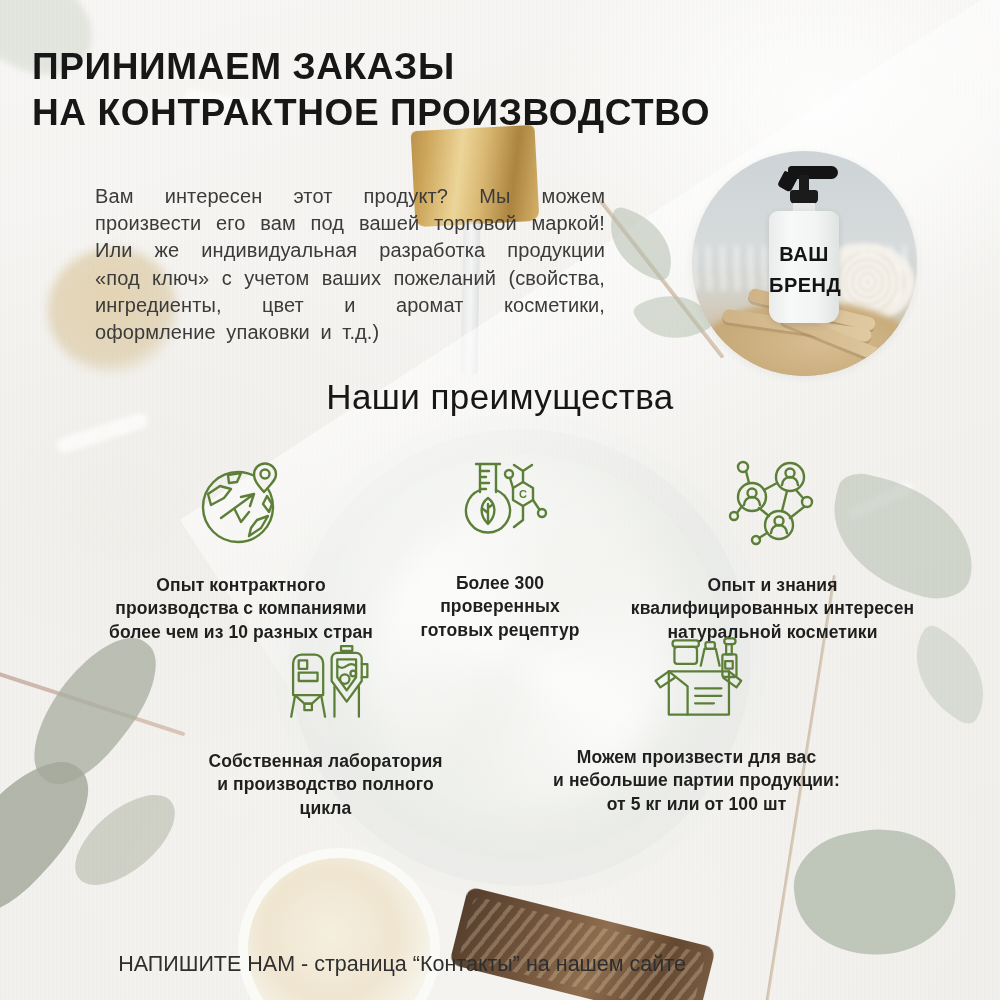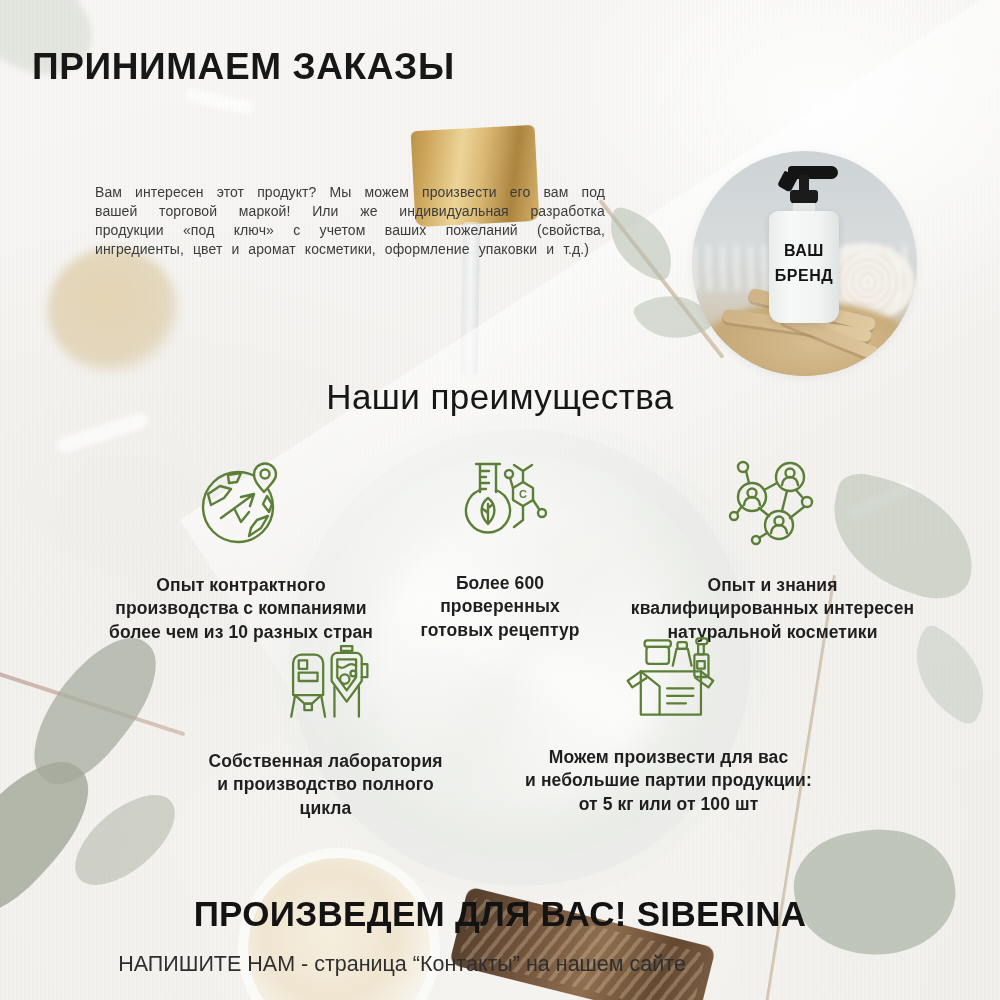--- a/index.html
+++ b/index.html
@@ -40,51 +40,51 @@
   .bottom-jar { left:248px; top:858px; width:182px; height:182px; border-radius:50%;
     background:radial-gradient(circle at 45% 42%, #f6efdf 0%, #efe5cf 45%, #f7f3e9 70%, #fbfaf6 100%);
     box-shadow:0 0 0 10px rgba(252,252,250,.9); opacity:.95; }
   .brown-stick { left:455px; top:916px; width:255px; height:80px; transform:rotate(14deg); border-radius:10px; opacity:.95;
     background:linear-gradient(100deg,#4d3523 0%, #6b4c33 30%, #8a6847 55%, #5d4028 80%, #74553a 100%); filter:blur(.5px); }
   .brown-stick::after{ content:""; position:absolute; inset:8px; border-radius:8px;
     background:repeating-linear-gradient(115deg, rgba(235,215,180,.28) 0 4px, transparent 4px 11px); }
 
   
   .title { position:absolute; left:0; top:44px; width:888px; text-align:left; color:#171717; font-weight:700; font-size:37px; line-height:46px; letter-spacing:.6px;margin-left:32px; }
-  .intro-paragraph { position:absolute; left:95px; top:183px; width:510px; font-size:14px; line-height:1.36; color:#3b3b3b; text-align:justify; word-spacing:5px; letter-spacing:.1px; }
+  .intro-paragraph { position:absolute; left:95px; top:183px; width:510px; font-size:20px; line-height:1.36; color:#3b3b3b; text-align:justify; word-spacing:5px; letter-spacing:.1px; }
 
   .brand-circle { position:absolute; left:692px; top:151px; width:225px; height:225px; border-radius:50%; overflow:hidden;
     background:linear-gradient(180deg,#cdd3d6 0%,#d7dbdc 42%,#d3cec2 68%,#cab795 88%,#c3ad87 100%); box-shadow:0 2px 10px rgba(0,0,0,.06); }
   .sea-glints { position:absolute; left:0; top:95px; width:225px; height:45px;
     background:repeating-linear-gradient(88deg, rgba(255,255,255,.5) 0 7px, rgba(190,198,202,.35) 7px 14px); filter:blur(3px); }
   .lace { position:absolute; left:128px; top:92px; width:95px; height:78px; border-radius:45% 55% 50% 50%; background:rgba(246,243,236,.9); filter:blur(2px); }
   .lace::after { content:""; position:absolute; inset:10px; border-radius:50%; background:repeating-radial-gradient(circle, rgba(205,190,160,.4) 0 3px, rgba(255,255,255,.7) 3px 7px); }
   .wheat-mass { position:absolute; left:8px; top:150px; width:215px; height:95px; border-radius:50%;
     background:radial-gradient(ellipse at 55% 45%, #d7bd92 0%, #c8ab7a 55%, #bfa070 100%); filter:blur(3px); }
   .wheat-ear { position:absolute; height:13px; border-radius:7px; background:linear-gradient(90deg,#cfb386,#e0caa2); box-shadow:0 3px 0 rgba(166,136,92,.5); }
   .bottle { position:absolute; left:77px; top:60px; width:70px; height:112px; border-radius:9px 9px 13px 13px;
     background:linear-gradient(90deg,#e9eceb 0%, #f7f9f8 30%, #f2f4f3 70%, #dfe3e2 100%); box-shadow:0 2px 6px rgba(60,60,60,.15); }
   .bottle-neck { position:absolute; left:101px; top:52px; width:22px; height:9px; background:#e6e9e8; }
   .pump-collar { position:absolute; left:98px; top:39px; width:28px; height:14px; border-radius:3px 3px 5px 5px; background:#1b1b1b; }
   .pump-stem { position:absolute; left:107px; top:24px; width:10px; height:16px; background:#1b1b1b; }
   .pump-head { position:absolute; left:96px; top:15px; width:50px; height:13px; border-radius:4px 7px 7px 4px; background:#141414; }
   .pump-spout { position:absolute; left:88px; top:22px; width:15px; height:17px; background:#141414; border-radius:2px 0 4px 4px; transform:rotate(28deg); }
-  .brand-label { position:absolute; left:77px; top:88px; width:70px; text-align:center; font-weight:700; font-size:16px; line-height:1.55; color:#141414; letter-spacing:.5px; white-space:pre-line; }
+  .brand-label { position:absolute; left:77px; top:88px; width:70px; text-align:center; font-weight:700; font-size:20px; line-height:1.55; color:#141414; letter-spacing:.5px; white-space:pre-line; }
 
   .adv-heading { position:absolute; left:0; top:377px; width:1000px; text-align:center; font-weight:400; font-size:35px; color:#171717; letter-spacing:.4px; }
 
   .adv-item { position:absolute; display:flex; flex-direction:column; align-items:center; text-align:center; }
   .adv-icon { flex:0 0 auto; }
   .adv-icon svg { display:block; }
   .adv-text { margin-top:22px; font-weight:700; font-size:17.5px; line-height:1.33; color:#1f1f1f; white-space:pre-line; letter-spacing:.1px; }
   .i1 { left:85px;  top:452px; width:312px; }
   .i2 { left:393px; top:450px; width:214px; }
   .i3 { left:610px; top:452px; width:325px; }
   .i4 { left:163px; top:634px; width:325px; }
-  .i5 { left:506px; top:630px; width:325px; }
+  .i5 { left:534px; top:630px; width:325px; }
 
   .assortment-line { position:absolute; left:0; top:856px; width:1000px; text-align:center; font-size:22.5px; color:#242424; letter-spacing:-.2px; }
   .cta-line { position:absolute; left:0; top:894px; width:1000px; text-align:center; font-weight:700; font-size:35px; color:#131313; letter-spacing:.3px; }
   .contact-line { position:absolute; left:0; top:952px; width:804px; text-align:center; font-size:21.5px; color:#2e2e2e; }
 </style>
 </head>
 <body>
 
 <div class="page">
 
@@ -110,20 +110,21 @@
   <div class="deco euc-stem" style="left:-20px;top:700px;width:210px;height:4px;transform:rotate(18deg);background:linear-gradient(90deg,#cbb3ab,#d8c6b8);"></div>
   <div class="deco euc-leaf" style="left:55px;top:625px;width:78px;height:170px;opacity:.75;transform:rotate(38deg);border-radius:50% 50% 45% 55%;background:#a8ad9f;"></div>
   <div class="deco euc-leaf" style="left:-25px;top:745px;width:85px;height:185px;opacity:.8;transform:rotate(42deg);border-radius:50% 50% 45% 55%;background:#a3a899;"></div>
   <div class="deco euc-leaf" style="left:95px;top:780px;width:60px;height:120px;opacity:.55;transform:rotate(50deg);border-radius:50%;background:#b0b5a6;"></div>
 
   <div class="deco bottom-jar"></div>
   <div class="deco brown-stick"></div>
 
   <div class="title">
     <div>ПРИНИМАЕМ ЗАКАЗЫ</div>
+    <div>НА КОНТРАКТНОЕ ПРОИЗВОДСТВО</div>
   </div>
 
   <p class="intro-paragraph">Вам интересен этот продукт? Мы можем произвести его вам под вашей торговой маркой! Или же индивидуальная разработка продукции «под ключ» с учетом ваших пожеланий (свойства, ингредиенты, цвет и аромат косметики, оформление упаковки и т.д.)</p>
 
   <div class="brand-circle">
     <div class="sea-glints"></div>
     <div class="lace"></div>
     <div class="wheat-mass"></div>
     <div class="wheat-ear" style="left:55px;top:152px;width:130px;transform:rotate(14deg);"></div>
     <div class="wheat-ear" style="left:30px;top:168px;width:150px;transform:rotate(8deg);"></div>
@@ -171,21 +172,21 @@
         <path d="M63 38 L73 32 L83 38 L83 50 L73 56 L63 50 Z"></path>
         <text x="73" y="48" font-size="11" font-weight="bold" text-anchor="middle" fill="#5c7f38" stroke="none" font-family="Liberation Sans, sans-serif">C</text>
         <path d="M73 32 V21 M73 21 L64 15 M73 21 L82 15"></path>
         <path d="M83 50 L89 59"></path>
         <circle cx="92" cy="63" r="4"></circle>
         <path d="M73 56 V70 L64 77"></path>
         <circle cx="59" cy="24" r="4"></circle>
         <path d="M63 38 L60 28"></path>
       </svg>
     </span>
-    <div class="adv-text">Более 600
+    <div class="adv-text">Более 300
 проверенных
 готовых рецептур</div>
   </div>
 
   <div class="adv-item i3">
     <span class="adv-icon">
       <svg width="100" height="100" viewBox="0 0 100 100" fill="none" stroke="#5c7f38" stroke-width="2.4" stroke-linecap="round" stroke-linejoin="round">
         <path d="M41 38 L54 31 M36 56 L46 64 M64 39 L59 59 M23 19 L26 31 M14 61 L19 54 M36 86 L44 81 M80 46 L73 38 M81 55 L67 66"></path>
         <circle cx="67" cy="25" r="14"></circle>
           <circle cx="67" cy="21" r="4.5"></circle>
@@ -248,16 +249,15 @@
         <path d="M20 44 V90 H84 V44"></path>
         <path d="M20 44 L40 60 V90"></path>
         <path d="M48 62 h28 M48 70 h28 M48 78 h20"></path>
       </svg>
     </span>
     <div class="adv-text">Можем произвести для вас
 и небольшие партии продукции:
 от 5 кг или от 100 шт</div>
   </div>
 
-  <div class="cta-line">ПРОИЗВЕДЕМ ДЛЯ ВАС! SIBERINA</div>
   <div class="contact-line">НАПИШИТЕ НАМ - страница “Контакты” на нашем сайте</div>
 
 </div>
 
 </body></html>

